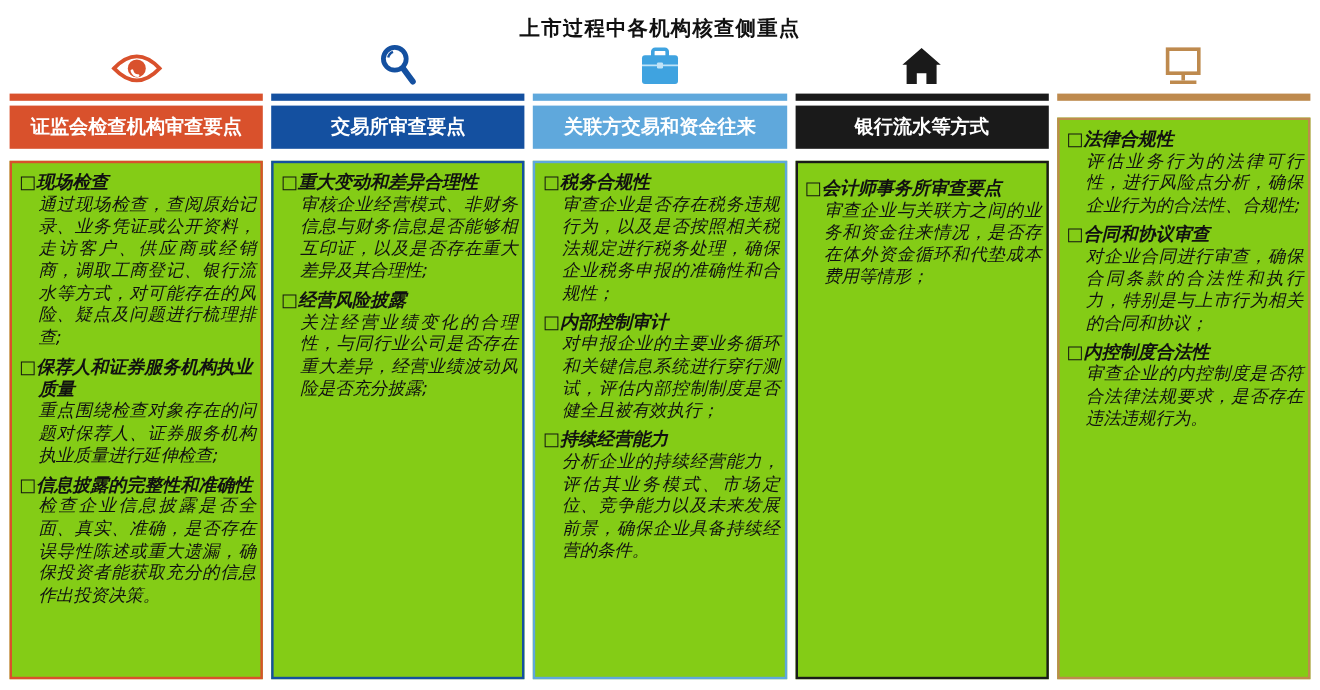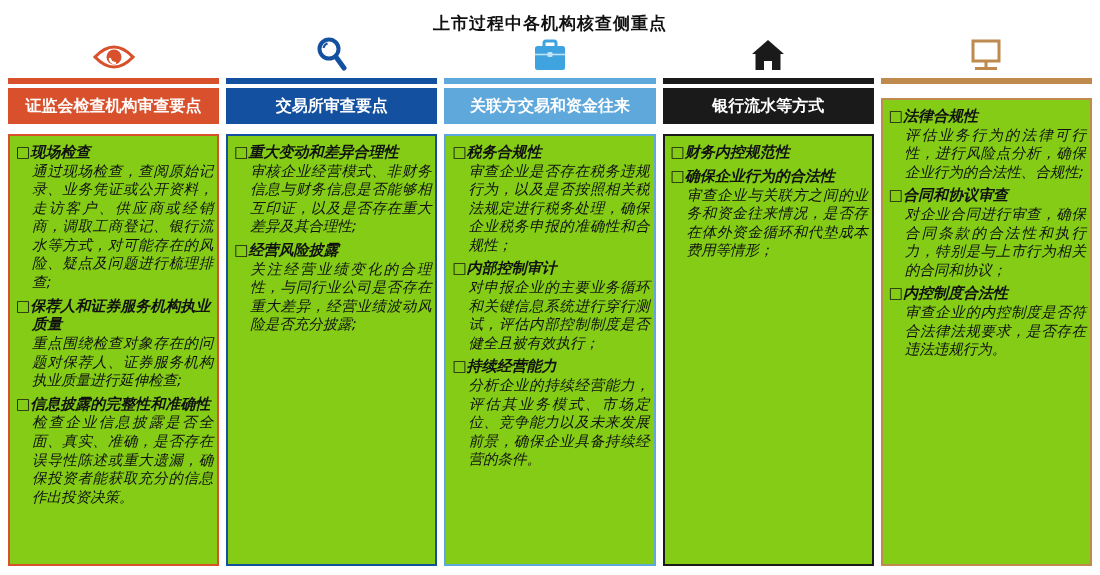--- a/index.html
+++ b/index.html
@@ -143,24 +143,23 @@
         <svg width="36" height="34" viewBox="0 0 36 34">
           <path d="M18 2 L34 16 L30.5 16 L30.5 32 L22 32 L22 23 L14 23 L14 32 L5.5 32 L5.5 16 L2 16 Z" fill="currentColor"></path>
           <path d="M15.2 32 a2.8 2.8 0 0 1 5.6 0 Z" fill="#fff"></path>
         </svg>
       </span>
     </div>
     <div class="strip"></div>
     <div class="header">银行流水等方式</div>
     <div class="box">
       <div class="item">
-        <div class="head"><span class="bullet">□</span><span>财务内控规范性</span></div>
       </div>
       <div class="item">
-        <div class="head"><span class="bullet">□</span><span>确保企业行为的合法性</span></div>
+        <div class="head"><span class="bullet">□</span><span>会计师事务所审查要点</span></div>
         <div class="body">审查企业与关联方之间的业务和资金往来情况，是否存在体外资金循环和代垫成本费用等情形；</div>
       </div>
     </div>
   </div>
 
   <div class="col" style="--c: #BE8A4E;">
     <div class="icon-row">
       <span>
         <svg width="40" height="34" viewBox="0 0 40 34">
           <rect x="7" y="3" width="26" height="20" fill="none" stroke="currentColor" stroke-width="3"></rect>

